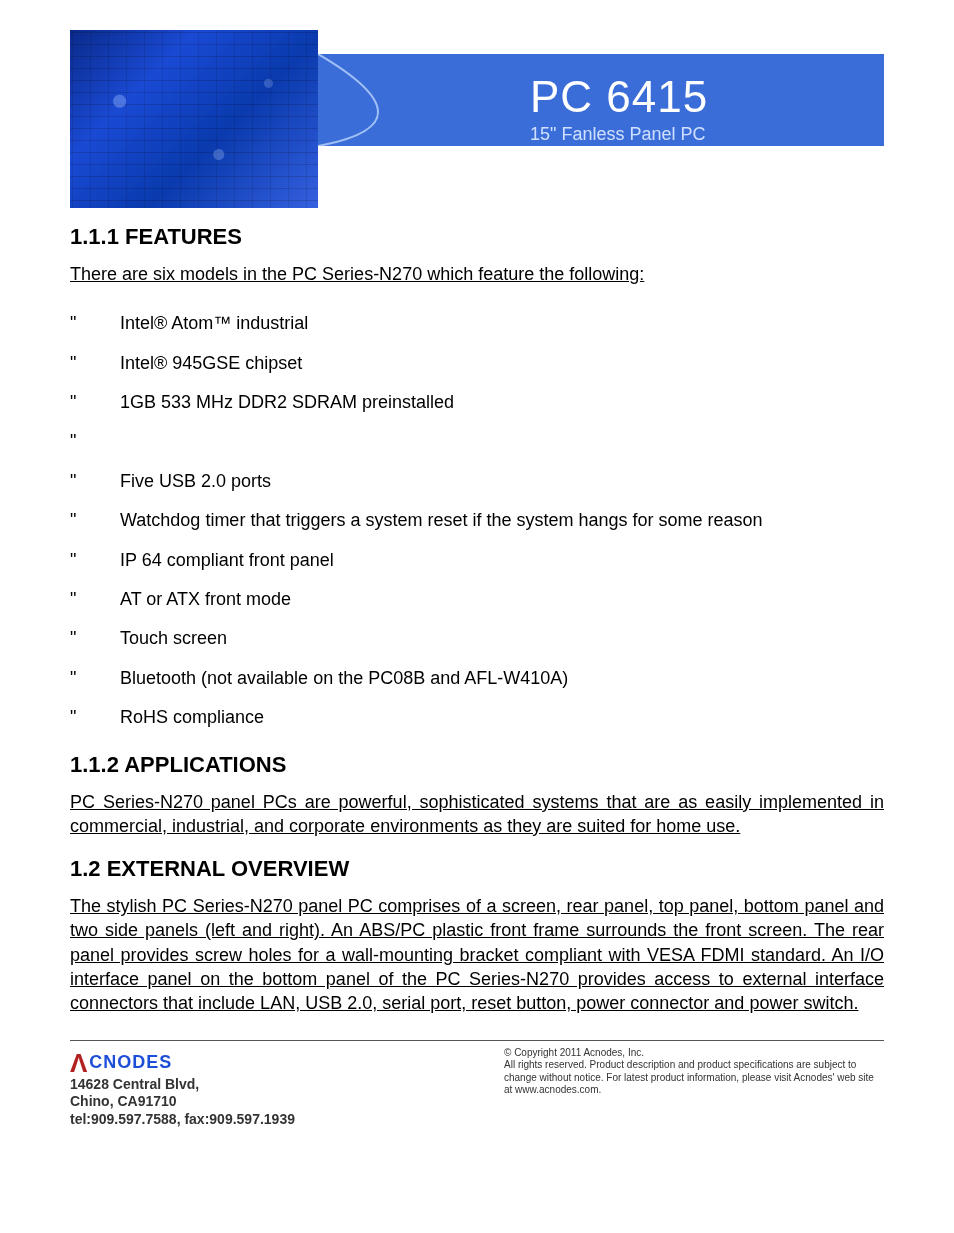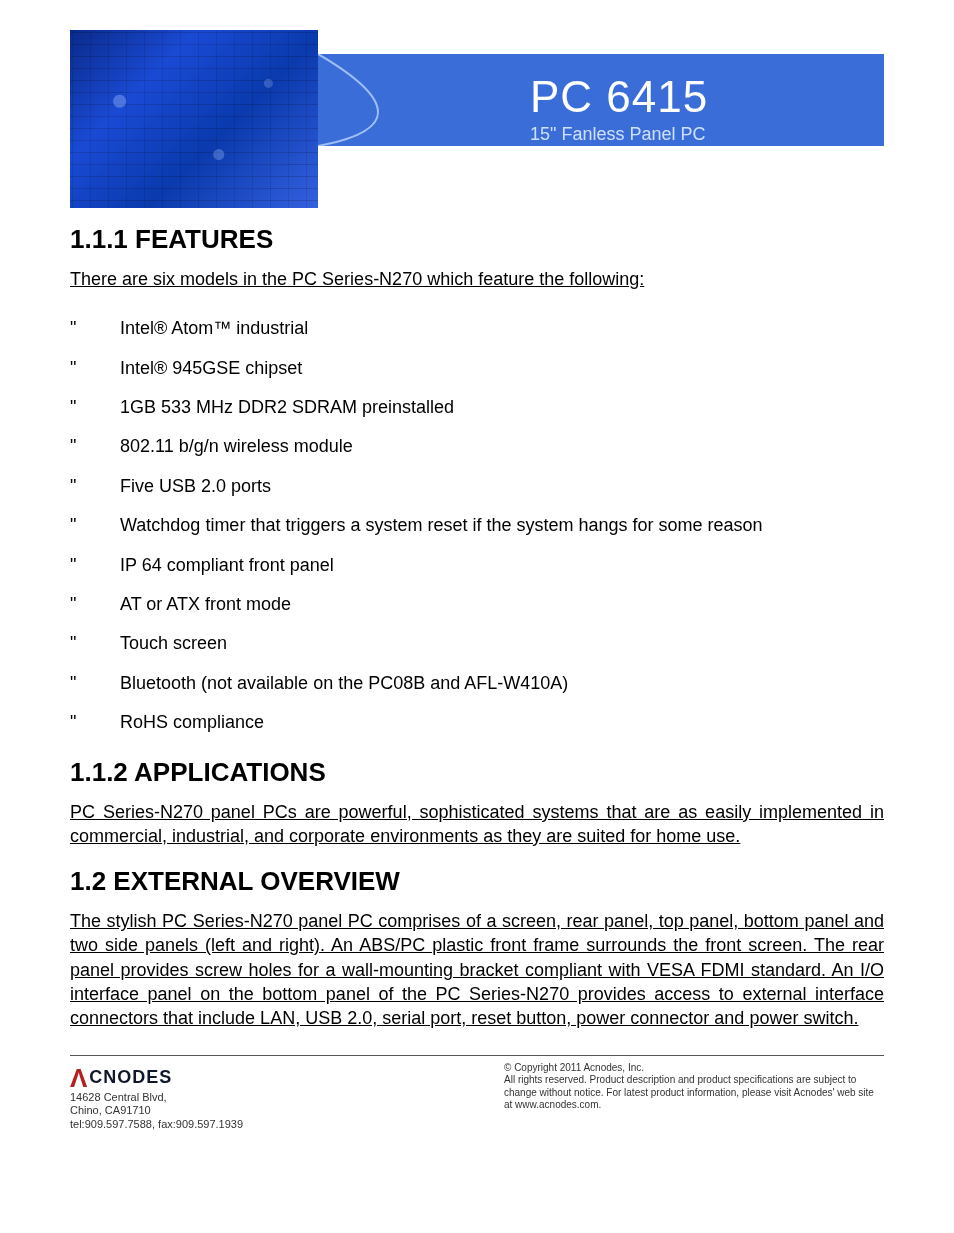--- a/index.html
+++ b/index.html
@@ -63,21 +63,21 @@
     font-size: 44px;
     font-weight: 400;
     letter-spacing: 1px;
   }
   .product-sub {
     font-size: 18px;
     color: #cfe0ff;
     margin-top: 2px;
   }
   h2.section {
-    font-size: 26px;
+    font-size: 22px;
     font-weight: bold;
     margin-top: 6px;
     margin-bottom: 12px;
   }
   h2.section.spaced { margin-top: 14px; }
   p.body {
     font-size: 18px;
     line-height: 1.35;
     margin-bottom: 18px;
     text-align: justify;
@@ -122,23 +122,23 @@
     font-size: 26px;
     font-weight: 900;
     color: #b22020;
     font-family: Arial, sans-serif;
     transform: translateY(1px);
   }
   .logo-text {
     font-size: 18px;
     font-weight: 900;
     letter-spacing: 1px;
-    color: #0f172a;
-  }
-  .footer-address { font-size: 11px; line-height:1.25; }
+    color: #1d4ed8;
+  }
+  .footer-address { font-size: 14px; line-height:1.25;font-weight:bold; }
 </style>
 </head>
 <body>
 
 <div class="page">
 
   <div class="header-banner">
     <div class="header-bar"></div>
     <div class="header-img"></div>
     <div class="header-curve">
@@ -163,21 +163,20 @@
       <li>
         <span class="bullet">"</span>
         <span>Intel® 945GSE chipset</span>
       </li>
       <li>
         <span class="bullet">"</span>
         <span>1GB 533 MHz DDR2 SDRAM preinstalled</span>
       </li>
       <li>
         <span class="bullet">"</span>
-        <span>802.11 b/g/n wireless module</span>
       </li>
       <li>
         <span class="bullet">"</span>
         <span>Five USB 2.0 ports</span>
       </li>
       <li>
         <span class="bullet">"</span>
         <span>Watchdog timer that triggers a system reset if the system hangs for some reason</span>
       </li>
       <li>

